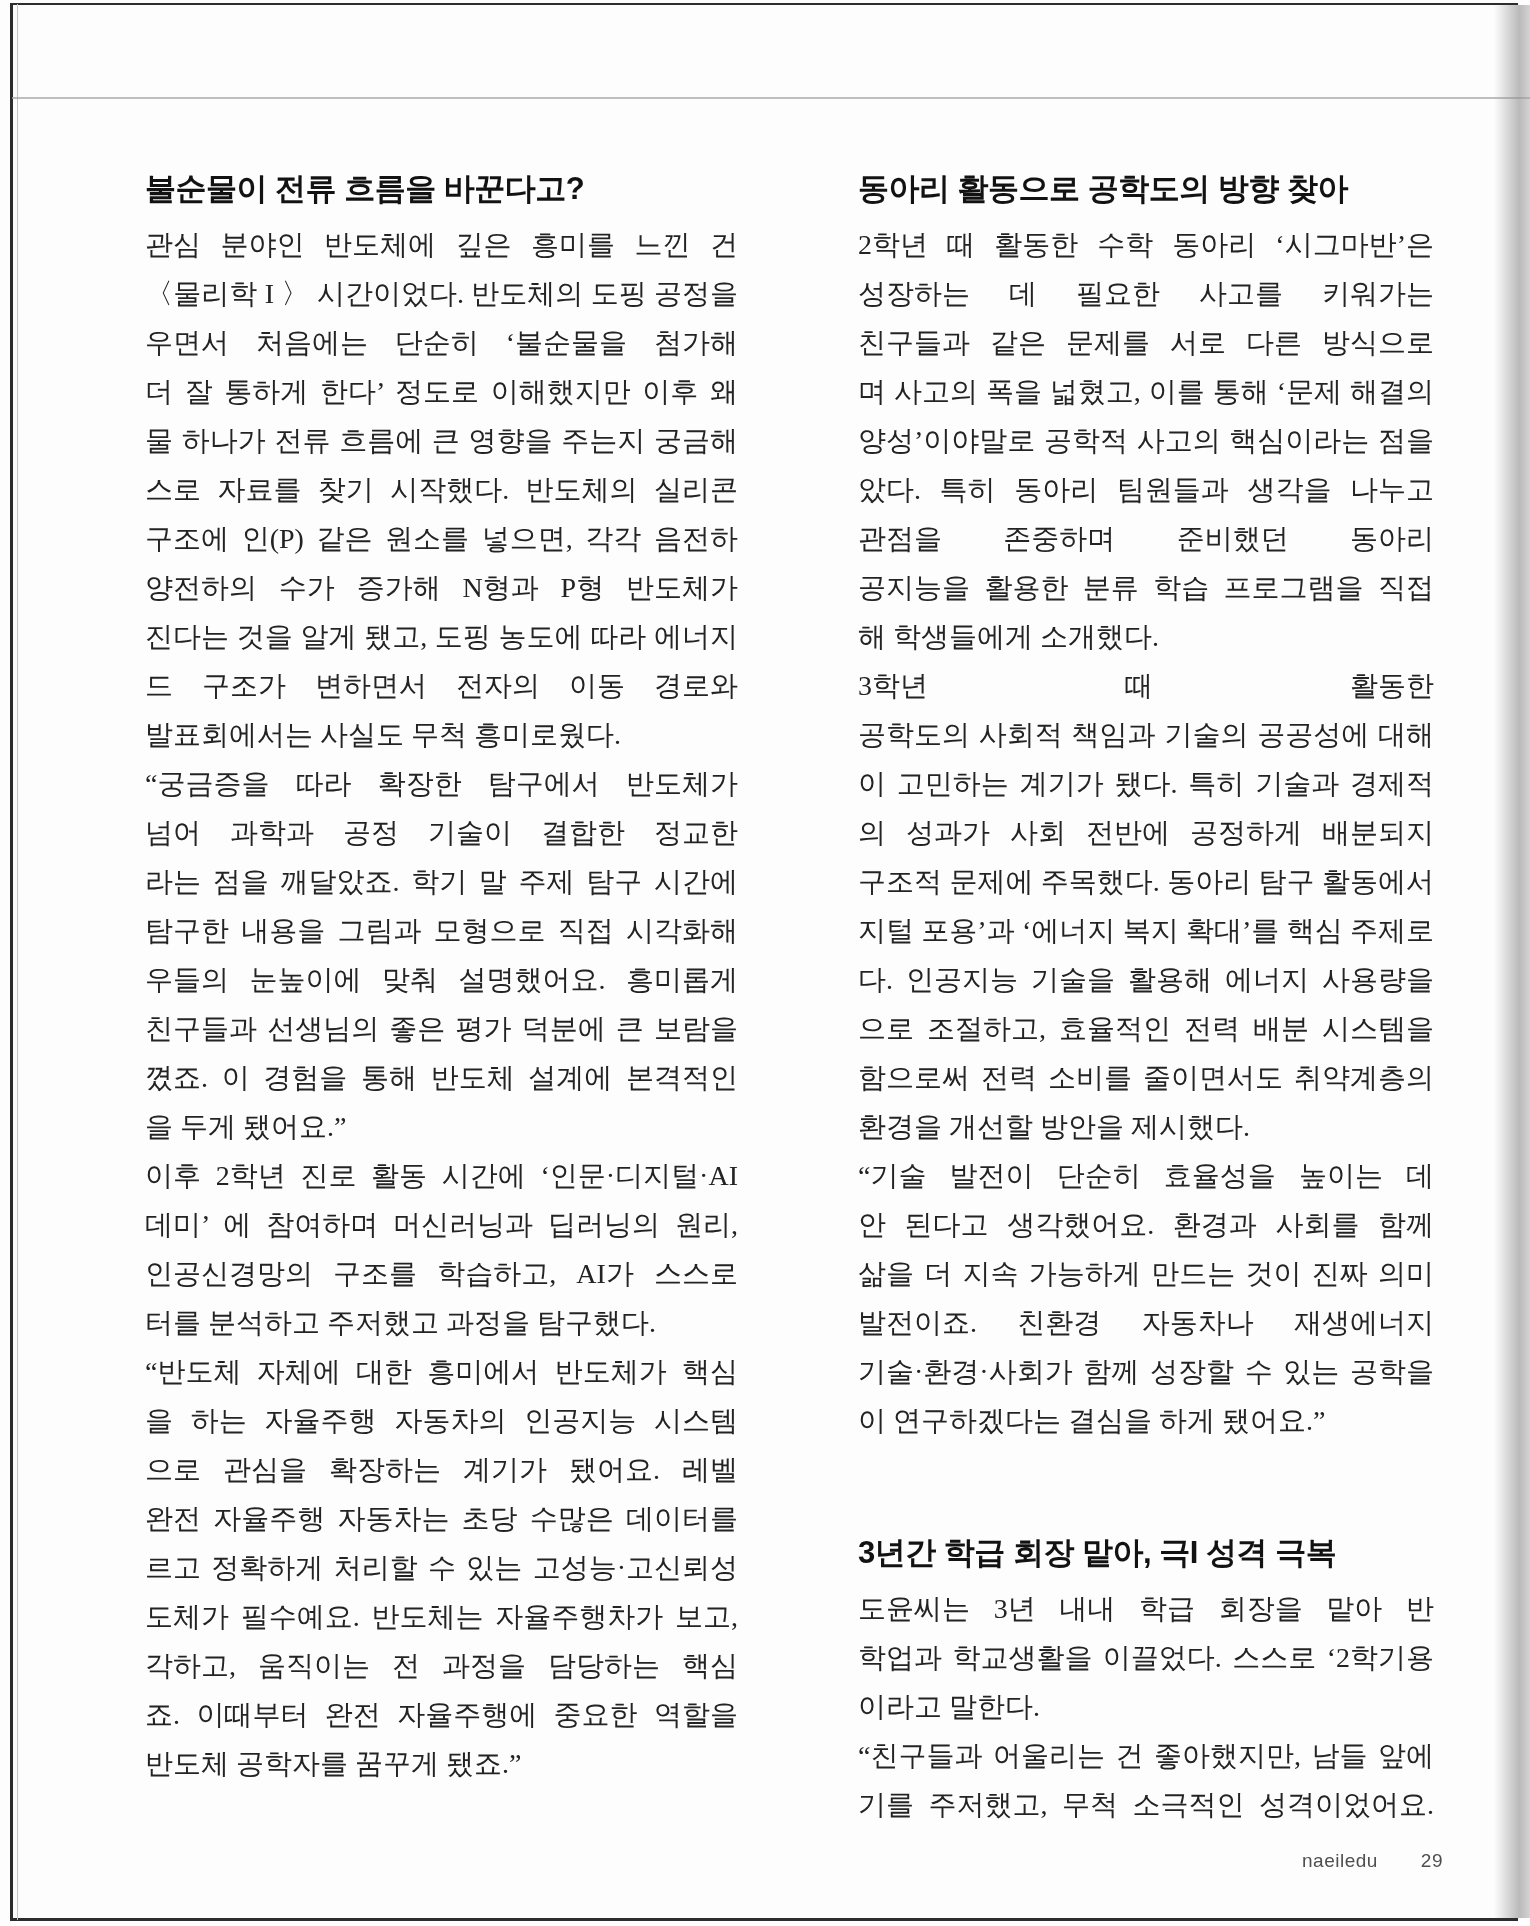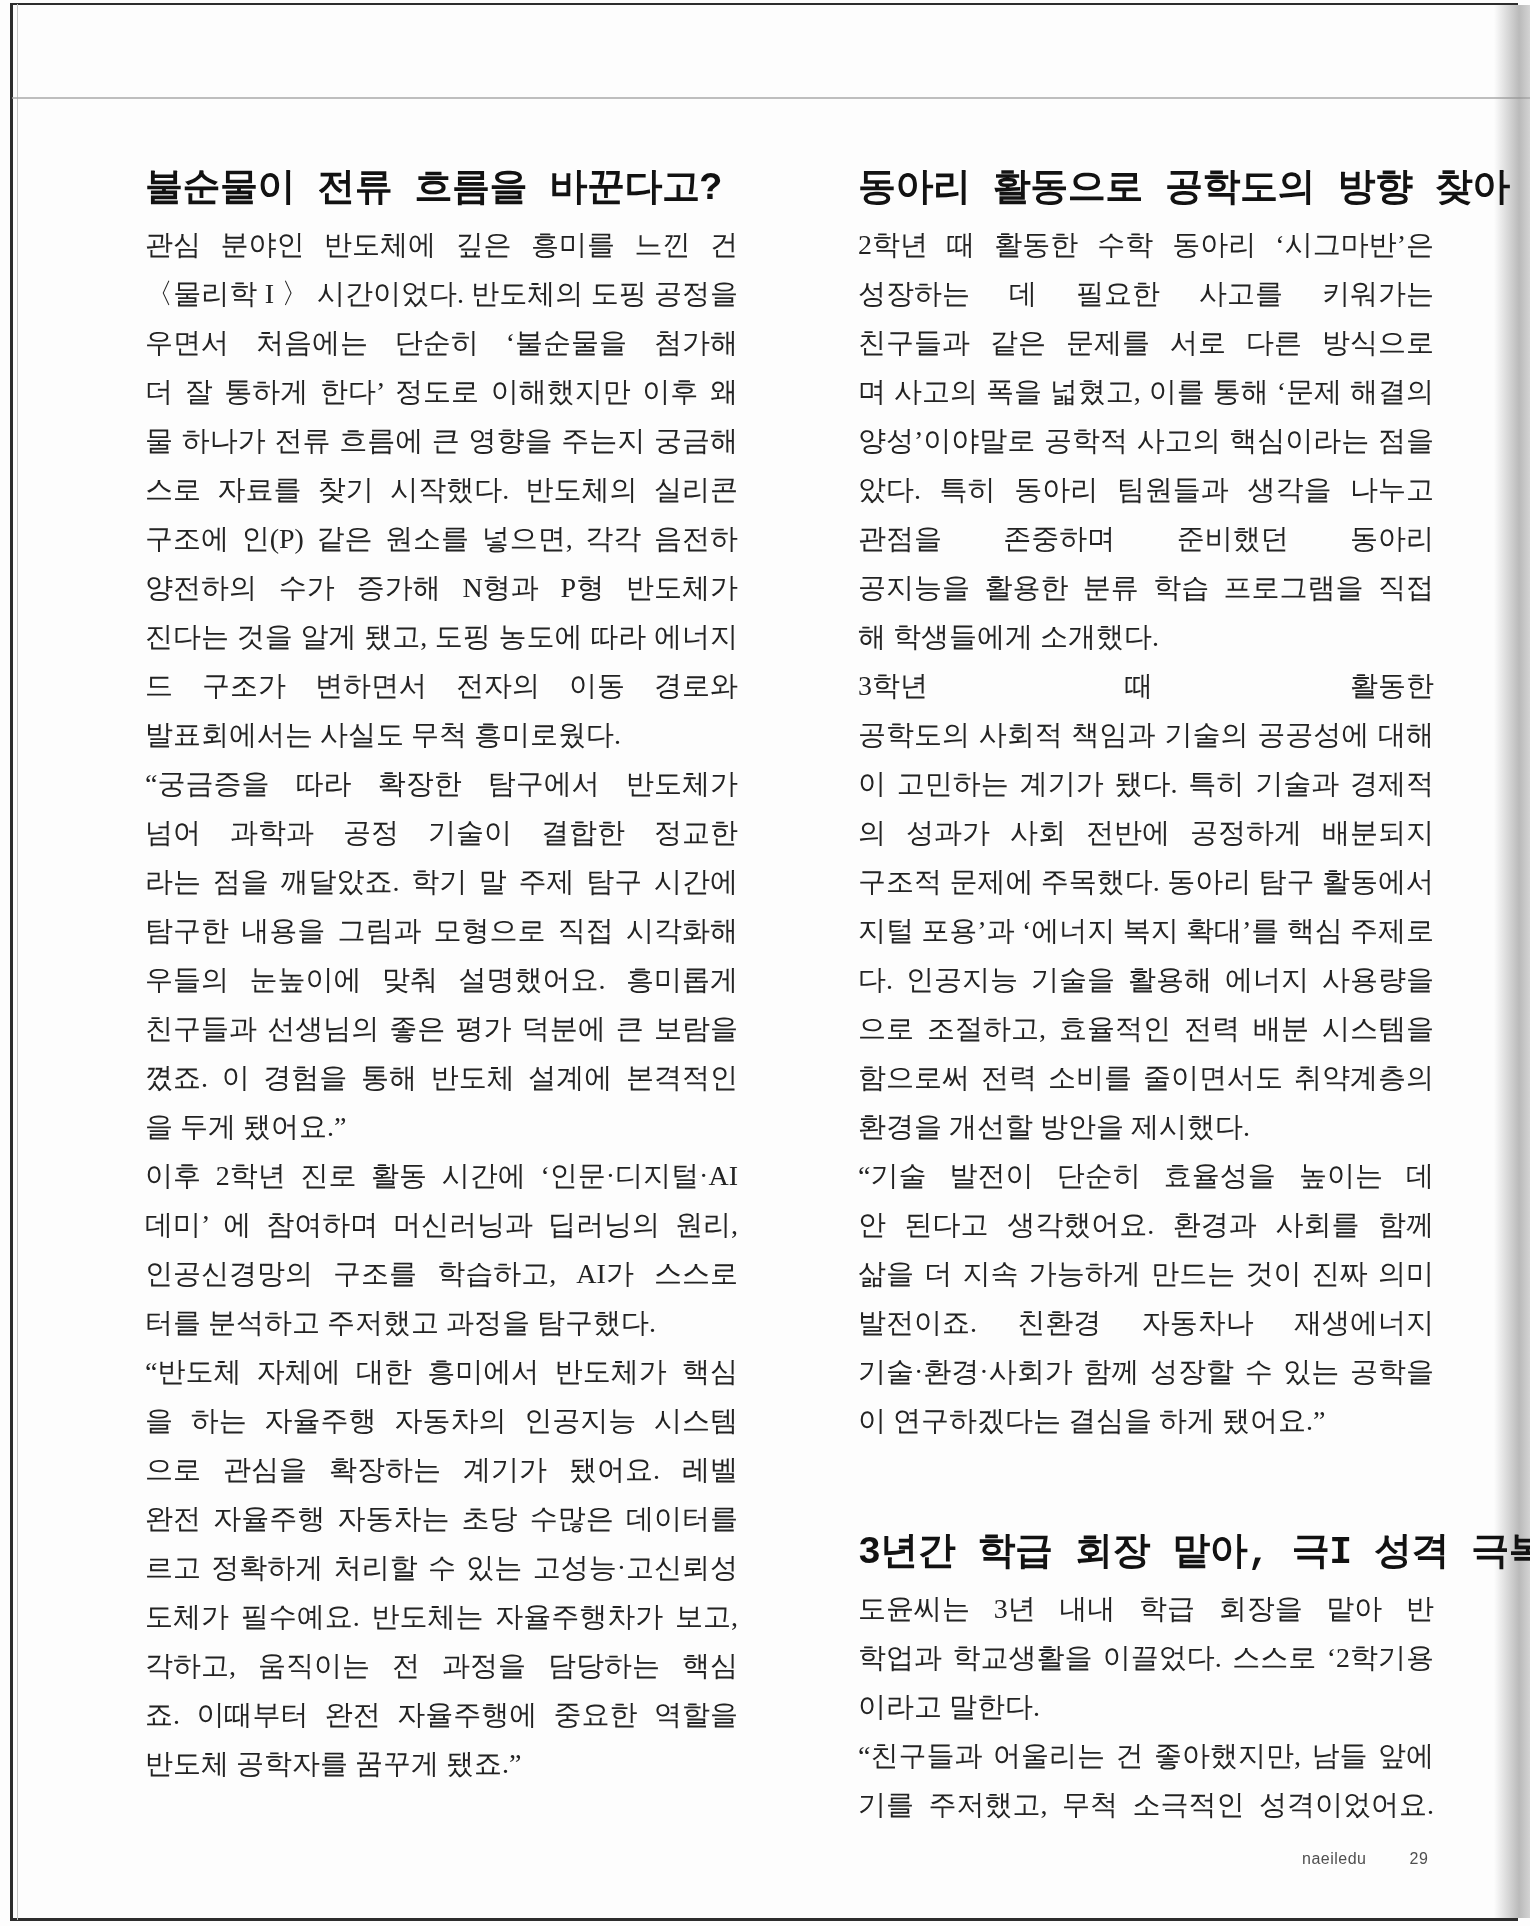--- a/index.html
+++ b/index.html
@@ -15,29 +15,29 @@
          border-bottom:3px solid var(--frame);pointer-events:none;}
   .frame-inner-left{position:absolute;left:17px;top:4px;bottom:6px;width:1px;background:#c6c6c6;}
   .hairline{position:absolute;left:12px;right:0;top:97px;height:2px;background:var(--hairline);opacity:.75;}
   .edge-shadow{position:absolute;top:5px;bottom:8px;right:0;width:36px;
        background:linear-gradient(to right,rgba(150,150,150,0) 0%,rgba(145,145,145,0.62) 70%,rgba(170,170,170,0.5) 100%);}
   
   .col{position:absolute;top:168px;}
   .col-left{left:145px;width:593px;}
   .col-right{left:858px;width:576px;}
   .section + .section{margin-top:87px;}
-  .heading{font-family:Liberation Mono, monospace;font-weight:700;
-           font-size:38px;line-height:42px;letter-spacing:-0.5px;color:var(--heading-text);
+  .heading{font-family:Liberation Sans, sans-serif;font-weight:700;
+           font-size:31px;line-height:42px;letter-spacing:-0.5px;color:var(--heading-text);
            margin:0 0 10px 0;white-space:nowrap;}
   .line{font-size:28px;line-height:49px;height:49px;overflow:hidden;color:var(--body-text);
         text-align:justify;text-align-last:justify;word-break:keep-all;}
   .line.para-end{text-align-last:left;}
   
   .footer{position:absolute;left:1302px;top:1850px;display:flex;align-items:baseline;gap:43px;
-          font-family:"Liberation Sans","DejaVu Sans",sans-serif;font-size:16px;
+          font-family:"Liberation Sans","DejaVu Sans",sans-serif;font-size:19px;
           color:var(--footer-text);letter-spacing:0.5px;}
 </style>
 </head>
 <body>
 
 <div class="scan">
   <div class="frame"></div>
   <div class="frame-inner-left"></div>
   <div class="hairline"></div>
   <div class="edge-shadow"></div>

